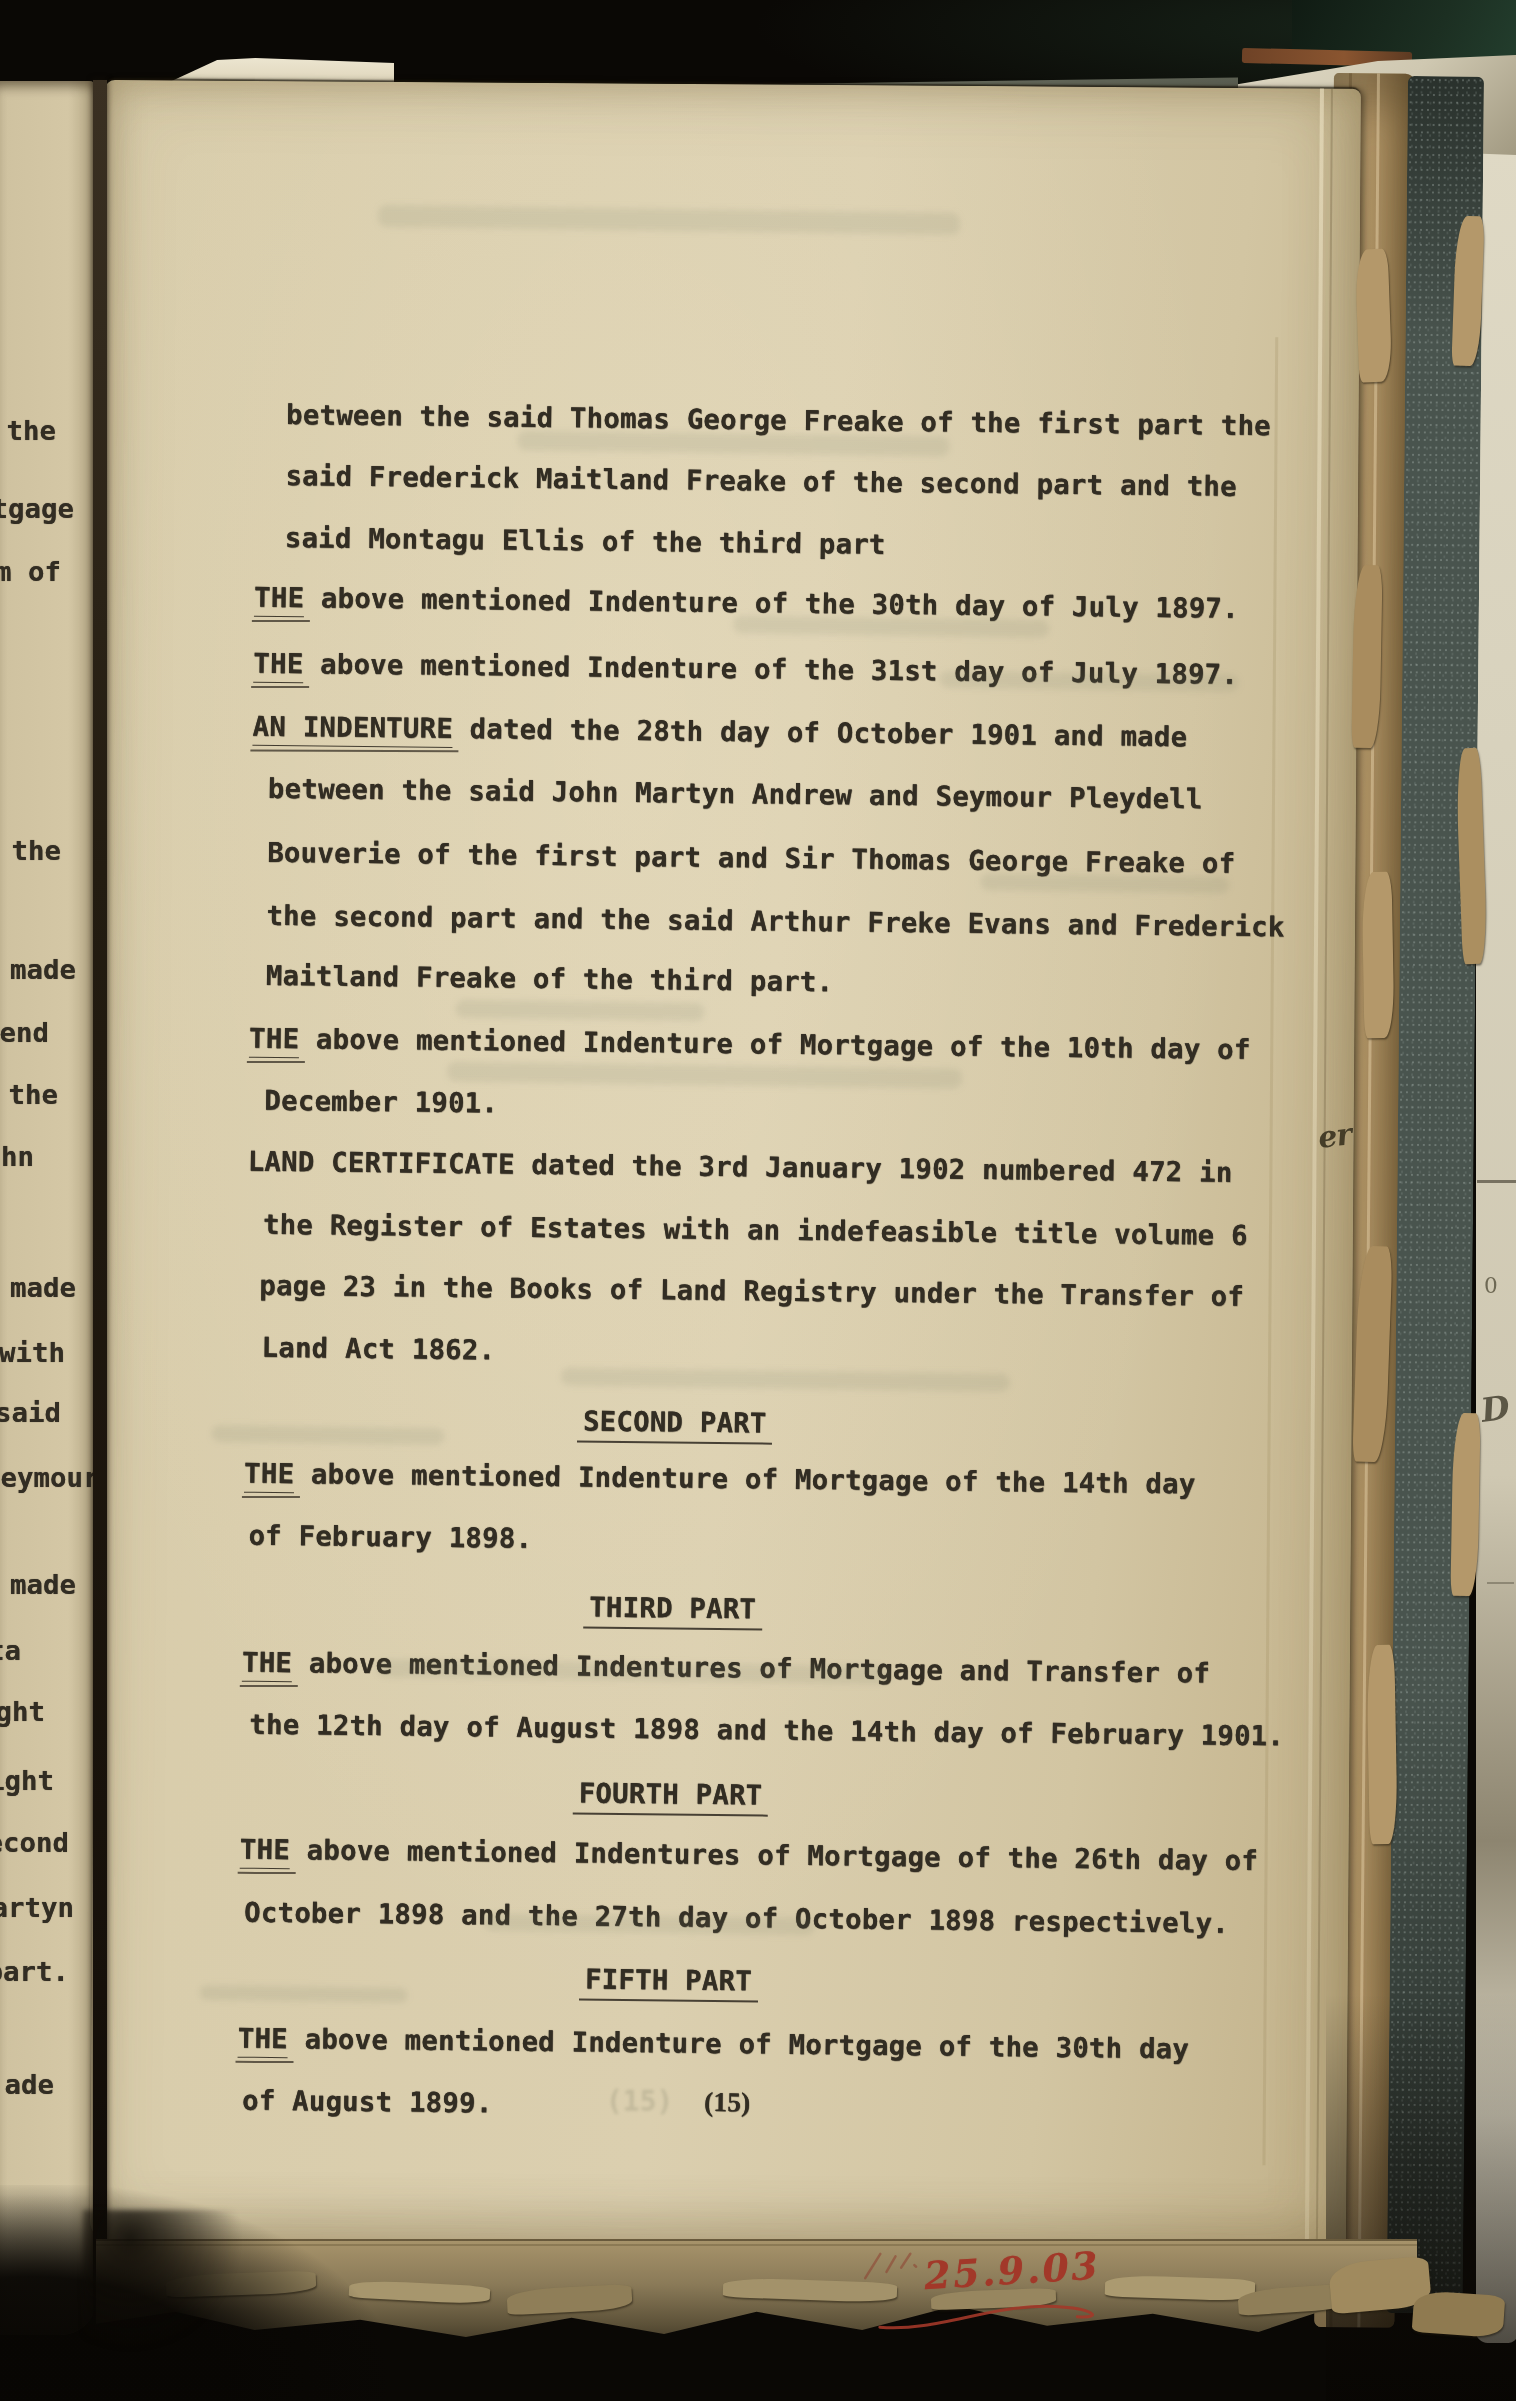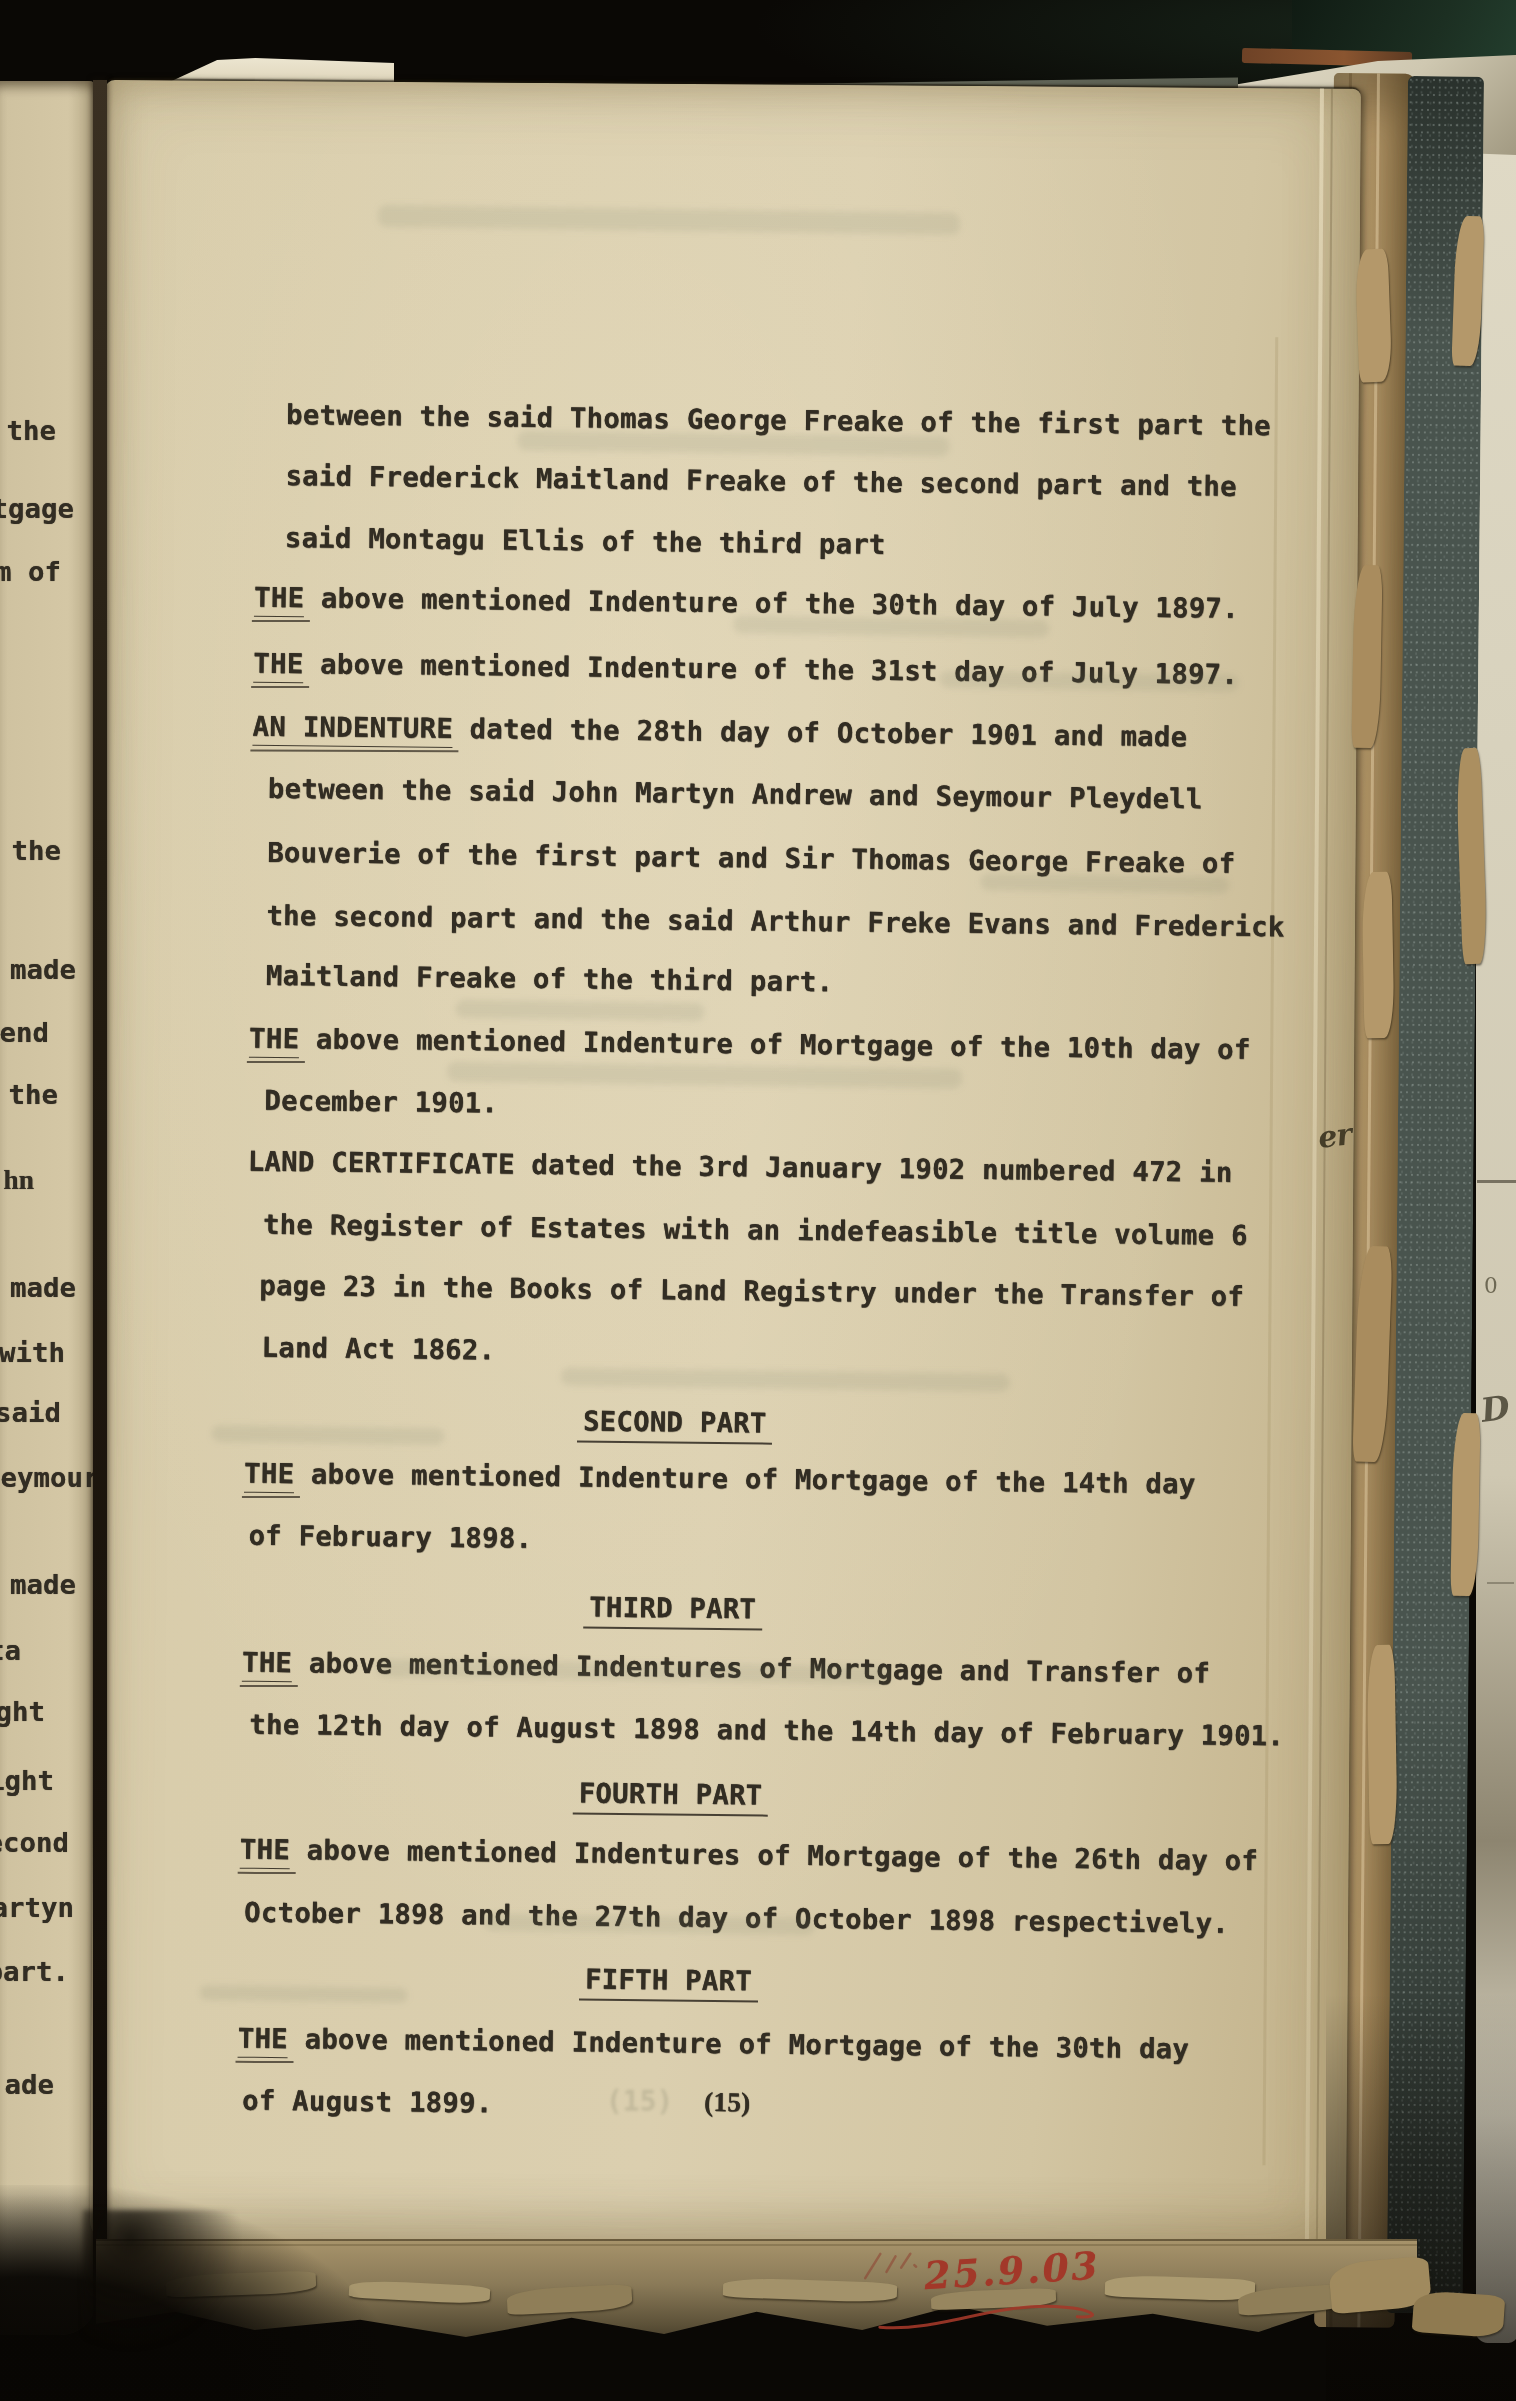--- a/index.html
+++ b/index.html
@@ -148,21 +148,21 @@
   <div class="page-tab"></div>
 
   <div class="left-page" id="leftPage">
       <div class="lfrag" style="top: 334px; right: 41px;">the</div>
       <div class="lfrag" style="top: 412px; right: 23px;">rtgage</div>
       <div class="lfrag" style="top: 475px; right: 36px;">m of</div>
       <div class="lfrag" style="top: 754px; right: 36px;">r the</div>
       <div class="lfrag" style="top: 873px; right: 21px;">d made</div>
       <div class="lfrag" style="top: 936px; right: 48px;">end</div>
       <div class="lfrag" style="top: 998px; right: 39px;">of the</div>
-      <div class="lfrag" style="top: 1084px; right: 63px; font-family: Liberation Serif, serif;">hn</div>
+      <div class="lfrag" style="top: 1060px; right: 63px;">hn</div>
       <div class="lfrag" style="top: 1191px; right: 21px;">d made</div>
       <div class="lfrag" style="top: 1256px; right: 32px;">with</div>
       <div class="lfrag" style="top: 1316px; right: 36px;">said</div>
       <div class="lfrag" style="top: 1381px; right: -2.5px;">Seymour</div>
       <div class="lfrag" style="top: 1488px; right: 21px;">l made</div>
       <div class="lfrag" style="top: 1554px; right: 76px;">ta</div>
       <div class="lfrag" style="top: 1615px; right: 52px;">ght</div>
       <div class="lfrag" style="top: 1684px; right: 43px;">ight</div>
       <div class="lfrag" style="top: 1746px; right: 28px;">econd</div>
       <div class="lfrag" style="top: 1811px; right: 23px;">artyn</div>

